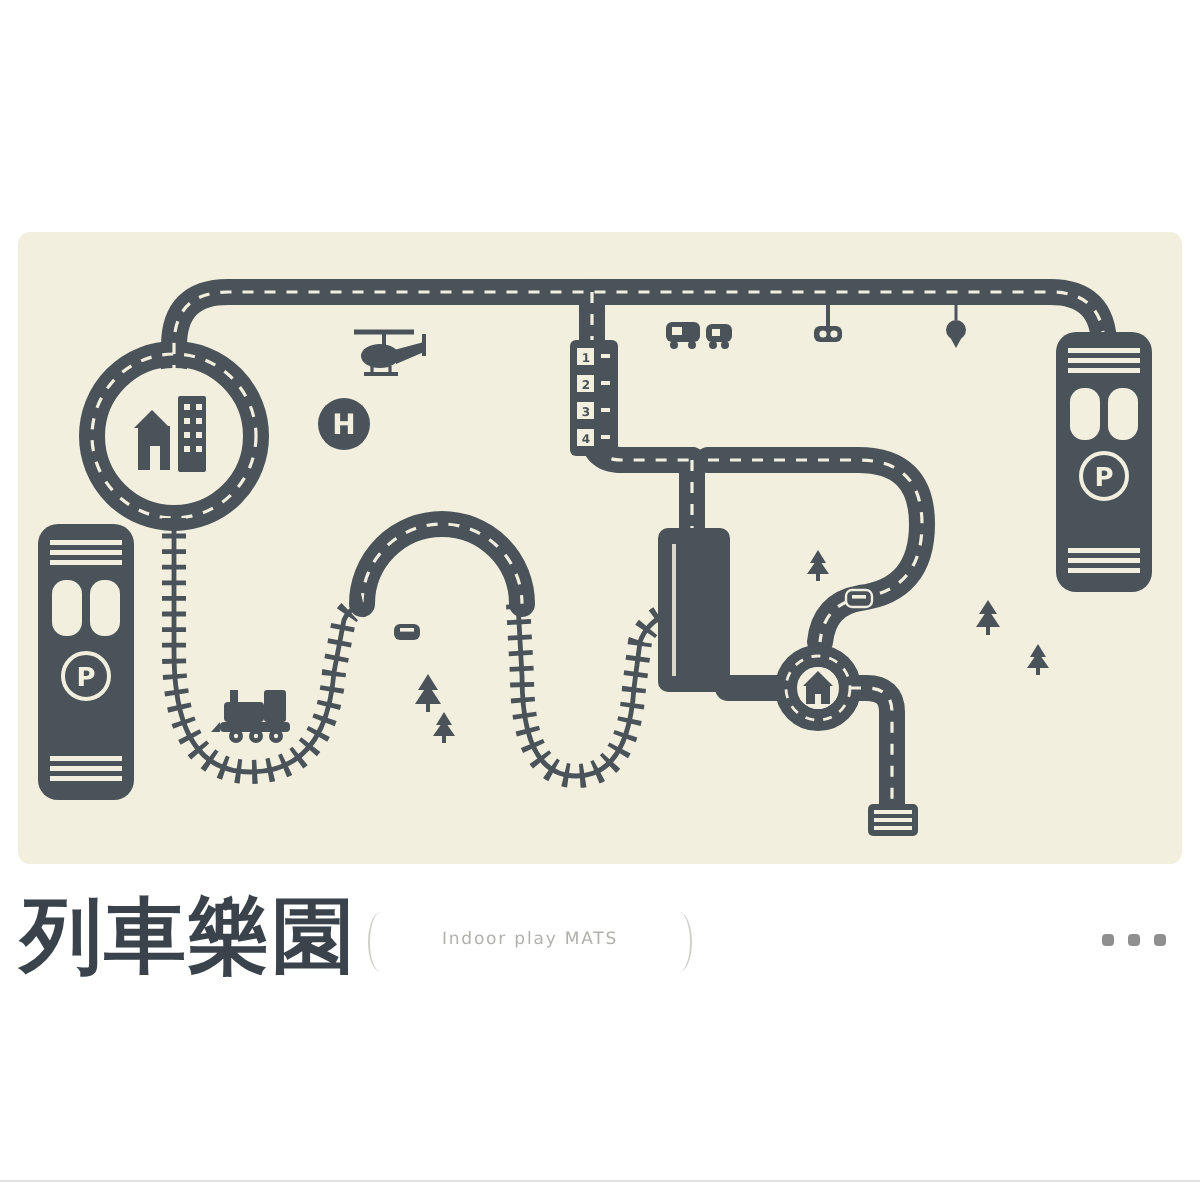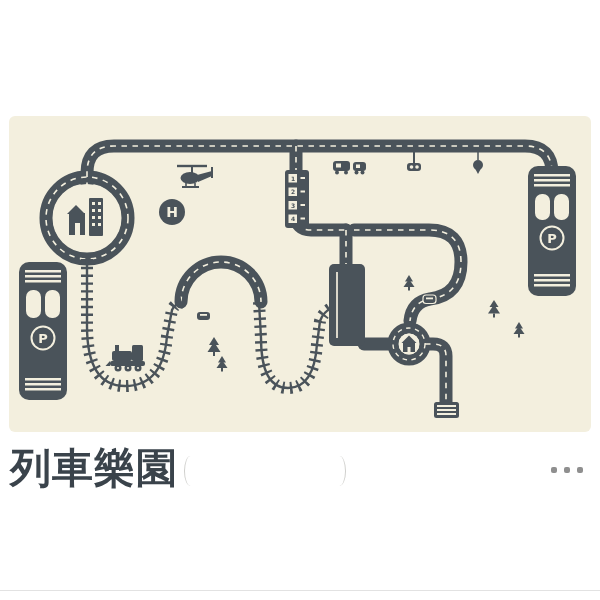--- a/index.html
+++ b/index.html
@@ -234,20 +234,21 @@
       </g>
 
     </svg>
   </div>
 
   <div class="footer">
     <div class="title">列車樂園</div>
     <div class="tagline">
       <span class="bracket bracket-l"></span>
       <div class="tagline-lines">
+        <div>Indoor play MATS</div>
       </div>
       <span class="bracket bracket-r"></span>
     </div>
     <div class="dots">
       <span class="dot"></span>
       <span class="dot"></span>
       <span class="dot"></span>
     </div>
   </div>
 

